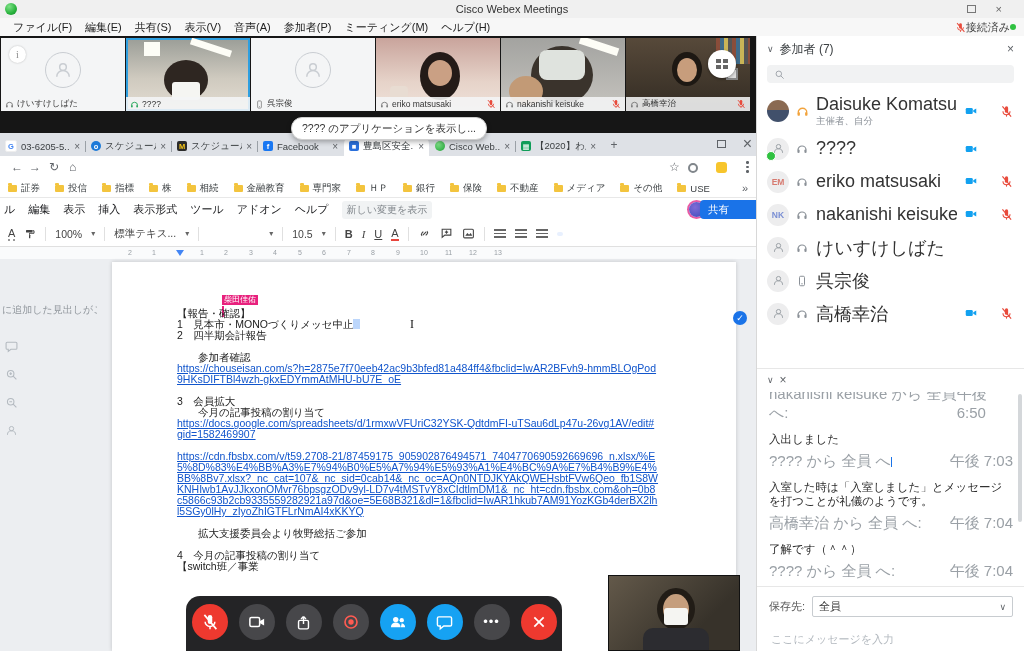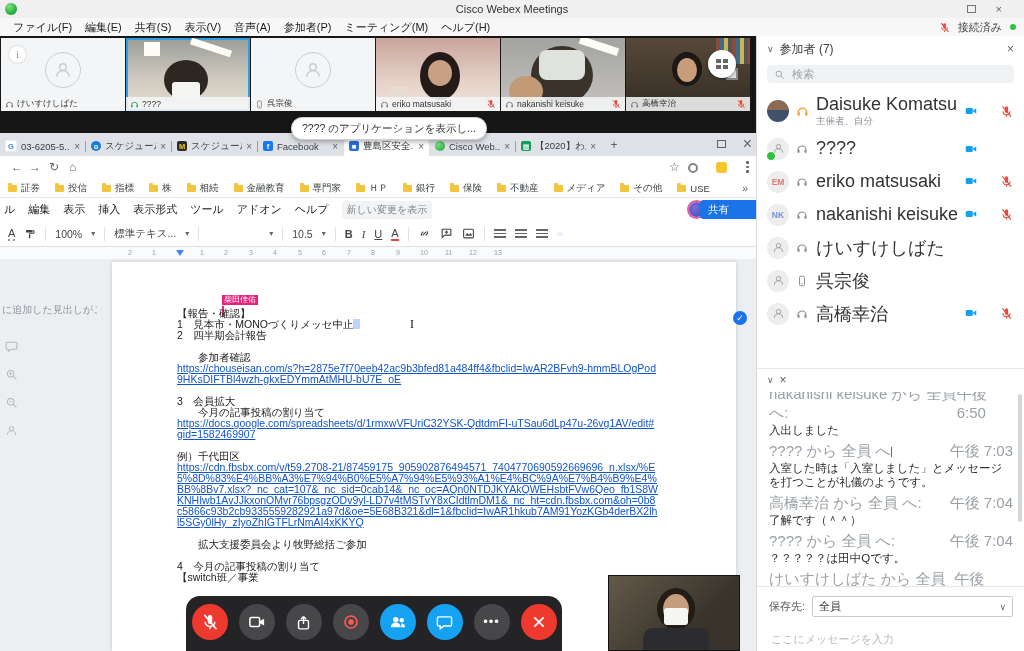--- a/index.html
+++ b/index.html
@@ -13,21 +13,21 @@
   .titlebar{left:0;top:0;width:1024px;height:18px;background:#f0f0f0;border-bottom:1px solid #e2e2e2;}
   .titlebar .title{width:100%;text-align:center;font-size:11px;color:#333;line-height:18px;}
   .webexball{left:5px;top:3px;width:12px;height:12px;border-radius:50%;
              background:radial-gradient(circle at 35% 30%,#7ee287,#28b23c 60%,#13852a);}
   .winbtn{color:#666;font-size:11px;line-height:18px;}
   .minline{width:8px;height:2px;background:#777;}
   .maxbox{width:7px;height:6px;border:1.3px solid #777;}
   .menubar{left:0;top:18px;width:1024px;height:18px;background:#f7f7f7;border-bottom:1px solid #dedede;}
   .menubar .mi{font-size:11px;color:#222;margin-left:13px;}
   .connwrap{right:8px;top:0;height:18px;}
-  .conn{font-size:11px;color:#444;margin:0 8px;}
+  .conn{font-size:11px;color:#444;margin:0 0;}
   .gdot{width:6px;height:6px;border-radius:50%;background:#2fc140;}
 
   
   .strip{left:0;top:36px;width:756px;height:97px;background:#161616;}
   .tile{position:absolute;top:2px;height:73px;width:124px;background:#f4f5f6;overflow:hidden;}
   .tile.active{outline:2px solid #2e9fe0;outline-offset:-2px;}
   .namebar{position:absolute;left:0;right:0;bottom:0;height:14px;background:rgba(244,245,246,.88);
            display:flex;align-items:center;padding:0 4px;gap:3px;}
   .namebar .nm{font-size:8.5px;color:#333;white-space:nowrap;overflow:hidden;flex:1;}
   .avcirc{position:absolute;left:50%;top:14px;transform:translateX(-50%);width:34px;height:34px;
@@ -161,21 +161,21 @@
         border:1.5px solid #fff;}
   .pdev{width:13px;flex:none;color:#8a9097;display:flex;}
   .pname{font-size:18px;color:#333;flex:1;white-space:nowrap;overflow:hidden;}
   .psub{font-size:9.5px;color:#8a9097;}
   .pright{display:flex;gap:22px;margin-right:2px;}
   .chathead{position:absolute;left:0;top:332px;width:268px;height:22px;border-top:1px solid #e7e7e7;
             display:flex;align-items:center;padding:0 10px;gap:6px;box-sizing:border-box;}
   .chatbody{position:absolute;left:0;top:356px;width:268px;height:194px;overflow:hidden;padding:0 12px;
             box-sizing:border-box;}
   .cmeta{display:flex;justify-content:space-between;font-size:15px;color:#9aa0a6;margin-top:5px;}
-  .cbodytxt{font-size:11.5px;color:#2b2b2b;margin-top:0;line-height:14px;}
+  .cbodytxt{font-size:11.5px;color:#2b2b2b;margin-top:10px;line-height:14px;font-family:Liberation Mono, monospace;}
   .caret{display:inline-block;width:1.5px;height:10px;background:#1a73e8;vertical-align:-1px;}
   .chatscroll{position:absolute;right:2px;top:358px;width:4px;height:128px;background:#d4d7da;border-radius:2px;}
   .chatfoot{position:absolute;left:0;top:550px;width:268px;height:65px;border-top:1px solid #e7e7e7;
             padding:9px 12px;box-sizing:border-box;}
   .saverow{display:flex;align-items:center;gap:7px;}
   .savelabel{font-size:11px;color:#555;flex:none;}
   .saveselect{flex:1;height:19px;border:1px solid #c8ccd0;border-radius:2px;display:flex;align-items:center;
               padding:0 6px;justify-content:space-between;font-size:11px;color:#333;}
   .msginput{margin-top:12px;}
   .msginput input{border:none;outline:none;font-size:11px;color:#333;width:100%;font-family:inherit;}
@@ -615,21 +615,20 @@
       <div class="dl"><span>1　見本市・MONOづくりメッセ中止</span><span class="selbox"></span></div>
       <div class="dl">2　四半期会計報告</div>
       <div class="dl"></div>
       <div class="dl">　　参加者確認</div>
       <div class="dl lk">https://chouseisan.com/s?h=2875e7f70eeb42ac9b3bfed81a484ff4&amp;fbclid=IwAR2BFvh9-hmmBLOgPod9HKsDIFTBl4wzh-gkxEDYmmAtMHU-bU7E_oE</div>
       <div class="dl"></div>
       <div class="dl">3　会員拡大</div>
       <div class="dl">　　今月の記事投稿の割り当て</div>
       <div class="dl lk">https://docs.google.com/spreadsheets/d/1rmxwVFUriC32YSK-QdtdmFI-uTSau6dLp47u-26vg1AV/edit#gid=1582469907</div>
       <div class="dl"></div>
-      <div class="dl">例）千代田区</div>
       <div class="dl lk">https://cdn.fbsbx.com/v/t59.2708-21/87459175_905902876494571_7404770690592669696_n.xlsx/%E5%8D%83%E4%BB%A3%E7%94%B0%E5%A7%94%E5%93%A1%E4%BC%9A%E7%B4%B9%E4%BB%8Bv7.xlsx?_nc_cat=107&amp;_nc_sid=0cab14&amp;_nc_oc=AQn0NTDJKYAkQWEHsbtFVw6Qeo_fb1S8WKNHIwb1AvJJkxonOMvr76bpsgzODv9yl-LD7v4tMSTvY8xCIdtlmDM1&amp;_nc_ht=cdn.fbsbx.com&amp;oh=0b8c5866c93b2cb9335559282921a97d&amp;oe=5E68B321&amp;dl=1&amp;fbclid=IwAR1hkub7AM91YozKGb4derBX2lhl5SGy0lHy_zIyoZhIGTFLrNmAI4xKKYQ</div>
       <div class="dl"></div>
       <div class="dl">　　拡大支援委員会より牧野総括ご参加</div>
       <div class="dl"></div>
       <div class="dl">4　今月の記事投稿の割り当て</div>
       <div class="dl">【switch班／事業</div>
     </div>
     <span class="ibeam">I</span>
     <span class="bluecheck">✓</span>
   </div>
@@ -687,21 +686,20 @@
   <div class="r panel">
     <div class="phead">
       <span class="chev">∨</span>
       <span class="pt">参加者 (7)</span>
       <span class="pclose">×</span>
     </div>
     <div class="searchbox">
       <svg class="i" width="11" height="11" style="color:#9aa0a6;flex:none;">
           <use href="#i-search"></use>
         </svg>
-      <input placeholder="検索" style="">
     </div>
     <div class="prow" style="top:54px;height:42px;">
       <span class="pav photo"></span>
       <span class="pdev" style="color:#f2a33c;">
           <svg class="i" width="13" height="13">
             <use href="#i-headset"></use>
           </svg>
         </span>
       <span style="flex:1;overflow:hidden;">
         <div class="pname">Daisuke Komatsu</div>

